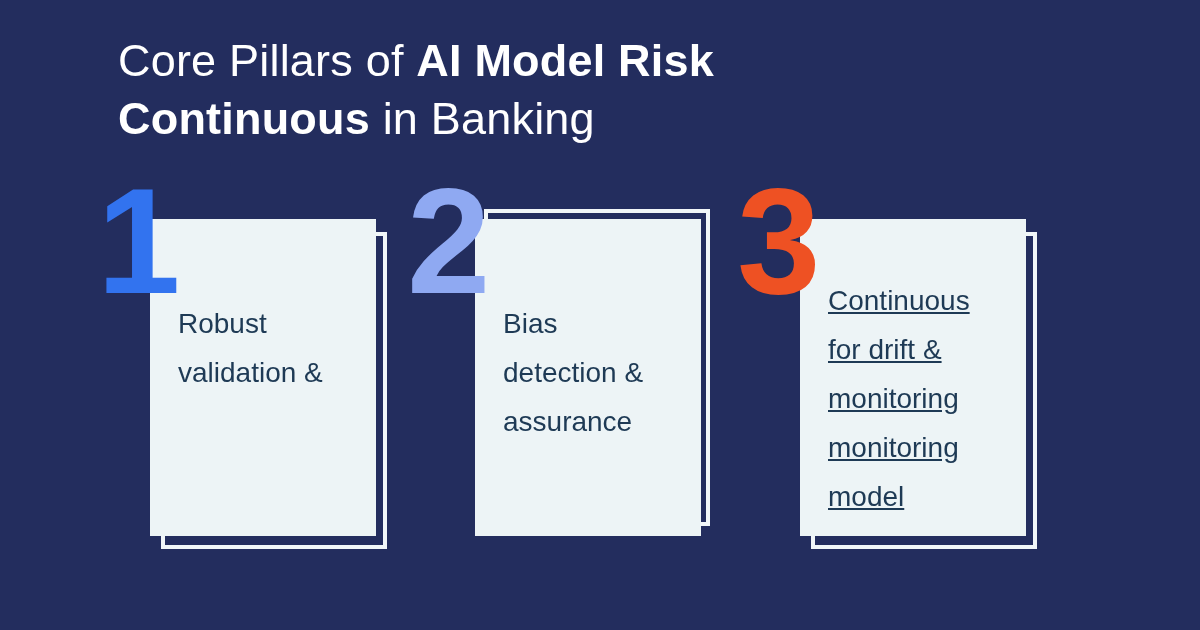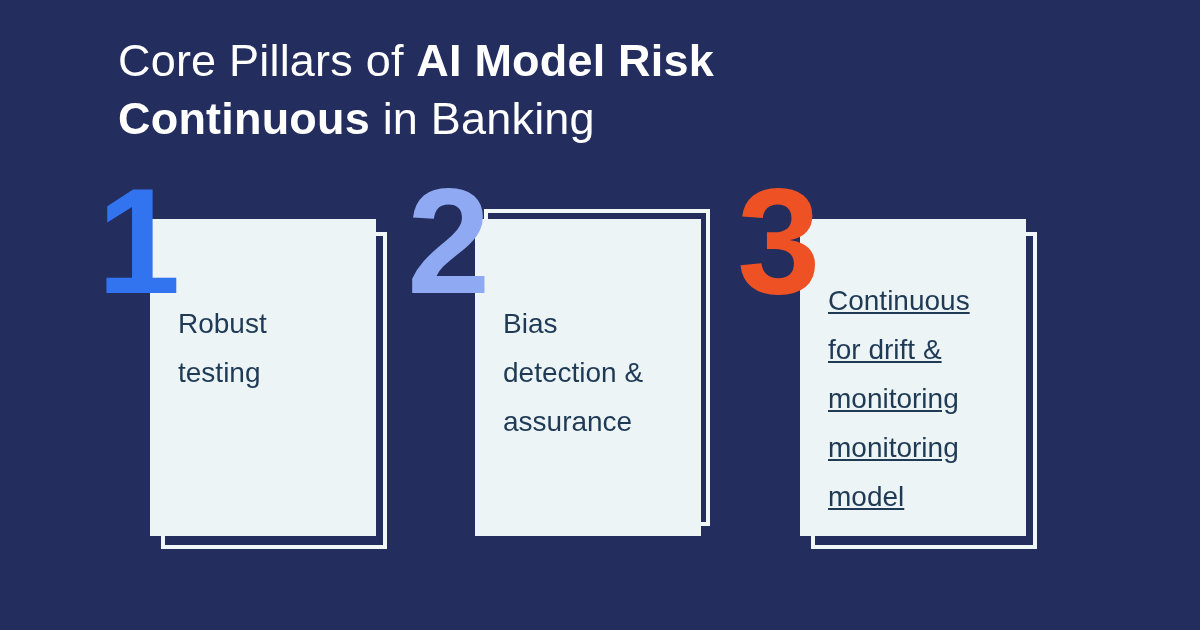--- a/index.html
+++ b/index.html
@@ -86,21 +86,21 @@
     </div>
   </div>
 
   <div class="cards">
 
     <div class="wrap">
       <div class="frame"></div>
       <div class="card">
         <div class="lines">
             <div>Robust</div>
-            <div>testing</div>
+            <div>validation &amp;</div>
           </div>
       </div>
       <div class="num" style="color: rgb(50, 115, 239);">1</div>
     </div>
 
     <div class="wrap">
       <div class="frame"></div>
       <div class="card">
         <div class="lines">
             <div>Bias</div>

